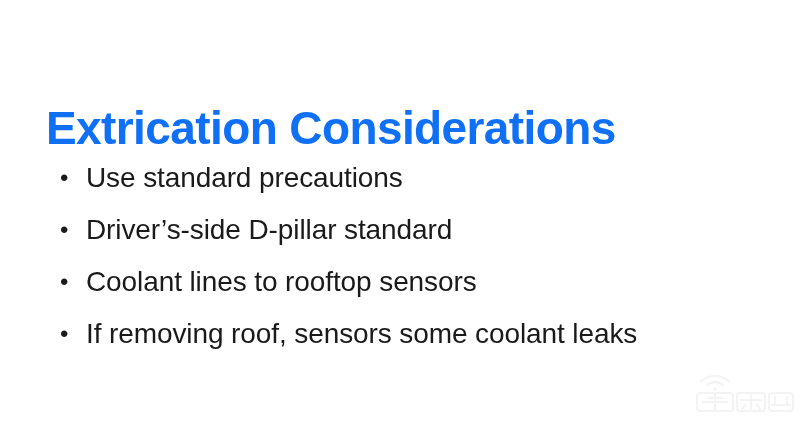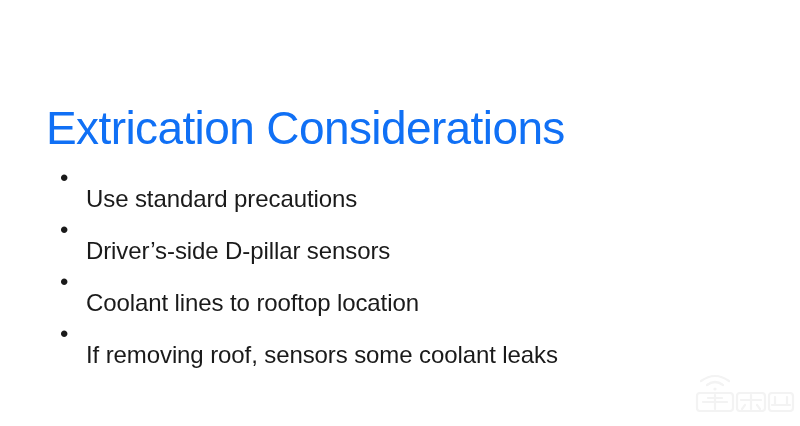--- a/index.html
+++ b/index.html
@@ -22,21 +22,21 @@
     box-sizing: border-box;
   }
 
   
   #slide-title {
     position: absolute;
     left: 46px;
     top: 72px;
     font-family: "Liberation Sans", sans-serif;
     font-size: 46px;
-    font-weight: normal;
+    font-weight: bold;
     line-height: 50px;
     letter-spacing: -0.6px;
     color: #1070f5;
     white-space: nowrap;
   }
 
   
   #bullet-list {
     position: absolute;
     left: 58px;
@@ -61,27 +61,26 @@
     line-height: 32px;
     color: #1a1a1a;
     text-align: left;
     padding-left: 2px;
     box-sizing: border-box;
   }
 
   .bullet-text {
     flex: 1 1 auto;
     font-family: "Liberation Sans", sans-serif;
-    font-size: 24px;
+    font-size: 28px;
     font-weight: normal;
     line-height: 32px;
     letter-spacing: -0.1px;
     color: #1a1a1a;
     white-space: nowrap;
-    margin-top: 21px;
   }
 
   
   #watermark {
     position: absolute;
     left: 691px;
     top: 370px;
     width: 106px;
     height: 46px;
     opacity: 0.85;
@@ -100,26 +99,26 @@
 
   <ul id="bullet-list">
 
     <li class="bullet-item">
       <span class="bullet-marker">•</span>
       <span class="bullet-text">Use standard precautions</span>
     </li>
 
     <li class="bullet-item">
       <span class="bullet-marker">•</span>
-      <span class="bullet-text">Driver’s-side D-pillar sensors</span>
+      <span class="bullet-text">Driver’s-side D-pillar standard</span>
     </li>
 
     <li class="bullet-item">
       <span class="bullet-marker">•</span>
-      <span class="bullet-text">Coolant lines to rooftop location</span>
+      <span class="bullet-text">Coolant lines to rooftop sensors</span>
     </li>
 
     <li class="bullet-item">
       <span class="bullet-marker">•</span>
       <span class="bullet-text">If removing roof, sensors some coolant leaks</span>
     </li>
 
   </ul>
 
   <div id="watermark">

